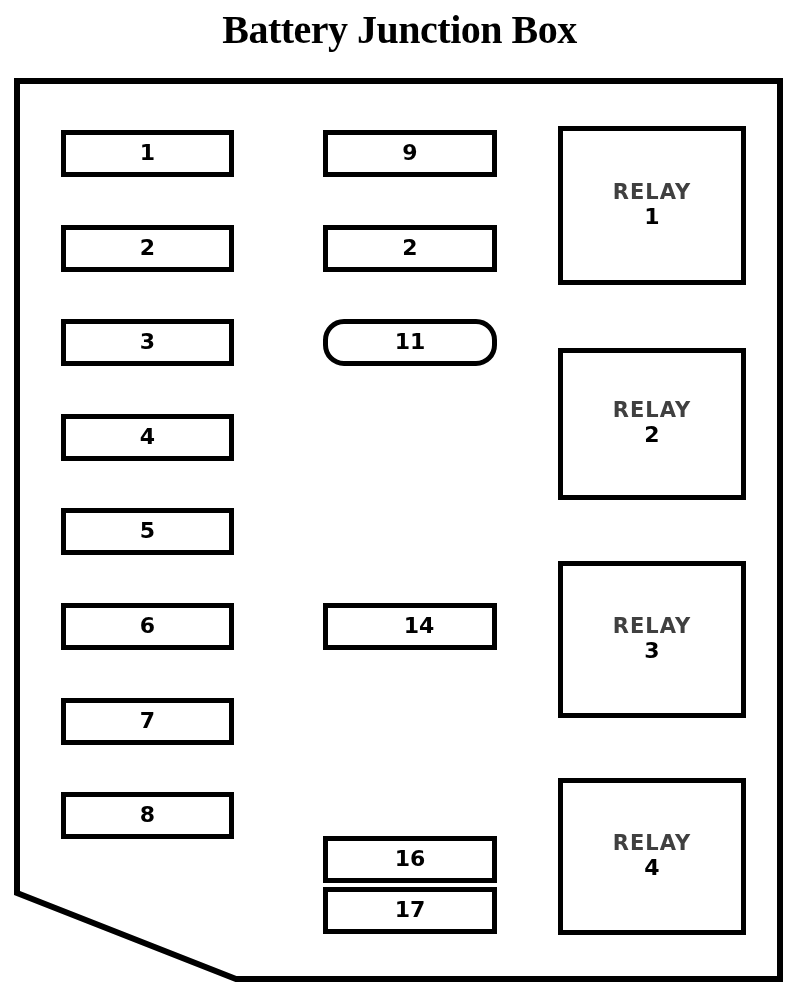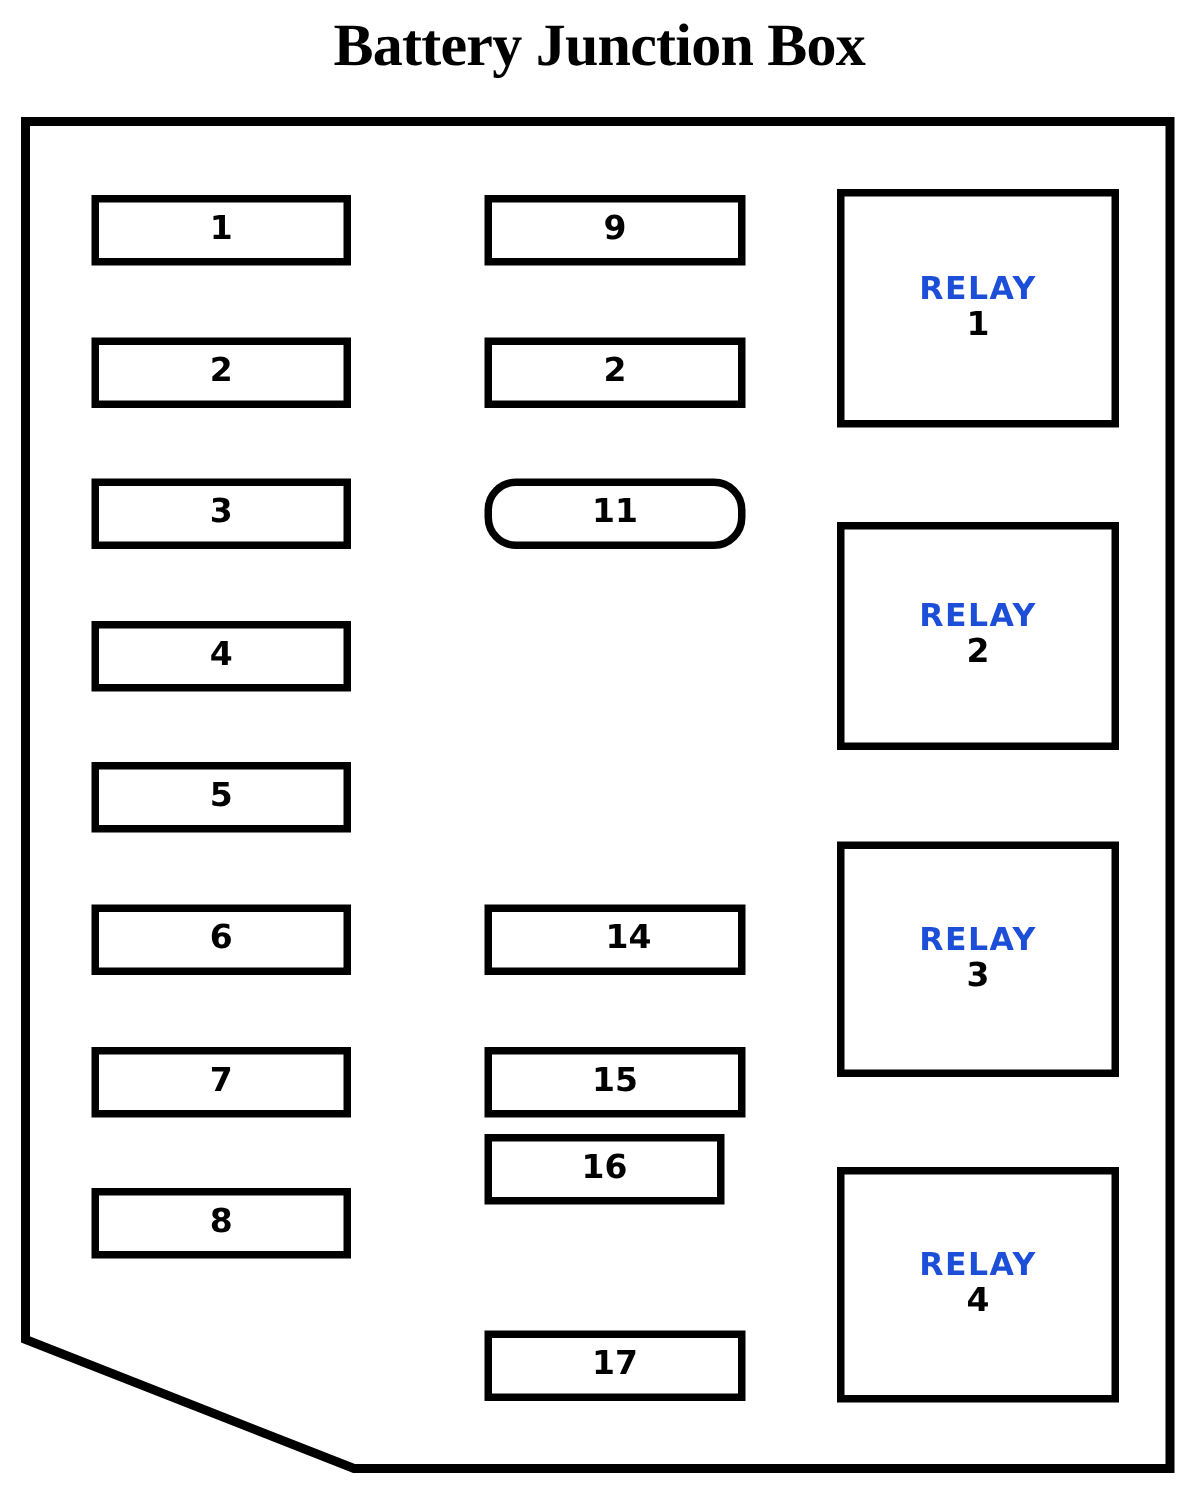--- a/index.html
+++ b/index.html
@@ -77,21 +77,21 @@
     display: flex;
     flex-direction: column;
     align-items: center;
     justify-content: center;
   }
   .relay-word {
     font-family: "DejaVu Sans", sans-serif;
     font-weight: bold;
     font-size: 21px;
     letter-spacing: 1px;
-    color: #1d4ed8;
+    color: #404040;
     line-height: 1.05;
   }
   .relay-num {
     font-family: "DejaVu Sans", sans-serif;
     font-weight: bold;
     font-size: 22px;
     color: #000000;
     line-height: 1.25;
   }
 </style>
@@ -139,24 +139,21 @@
     </div>
     <div class="fuse" style="left: 323px; top: 225px; width: 174px; height: 47px;">
       <span class="fuse-label">2</span>
     </div>
     <div class="fuse" style="left: 323px; top: 319px; width: 174px; height: 47px; border-radius: 21px;">
       <span class="fuse-label">11</span>
     </div>
     <div class="fuse" style="left: 323px; top: 603px; width: 174px; height: 47px; padding-left: 18px;">
       <span class="fuse-label">14</span>
     </div>
-    <div class="fuse" style="left: 323px; top: 698px; width: 174px; height: 47px;">
-      <span class="fuse-label">15</span>
-    </div>
-    <div class="fuse" style="left: 323px; top: 756px; width: 160px; height: 47px;">
+    <div class="fuse" style="left: 323px; top: 836px; width: 174px; height: 47px;">
       <span class="fuse-label">16</span>
     </div>
     <div class="fuse" style="left: 323px; top: 887px; width: 174px; height: 47px;">
       <span class="fuse-label">17</span>
     </div>
     <div class="relay" style="left: 558px; top: 126px; width: 188px; height: 159px;">
       <span class="relay-word">RELAY</span>
       <span class="relay-num">1</span>
     </div>
     <div class="relay" style="left: 558px; top: 348px; width: 188px; height: 152px;">

